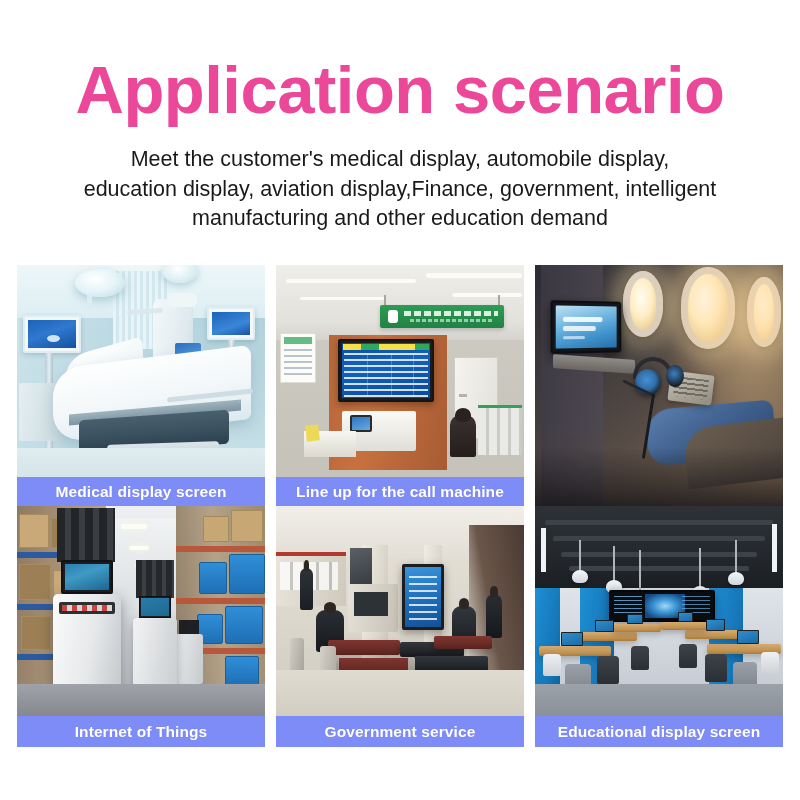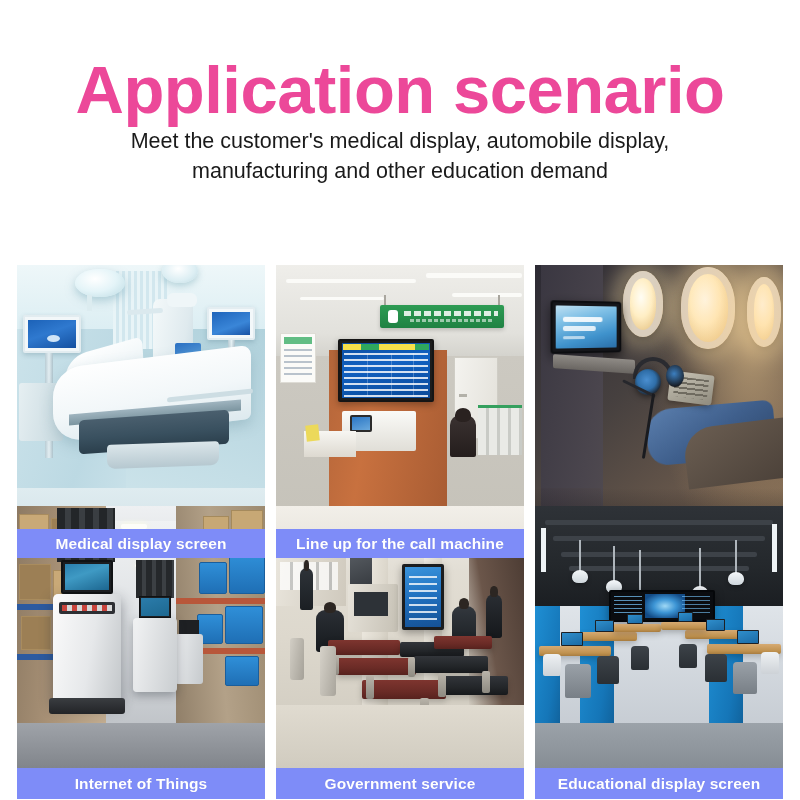--- a/index.html
+++ b/index.html
@@ -29,21 +29,21 @@
   .headline {
     font-size: 67px;
     font-weight: 700;
     color: #ec4899;
     letter-spacing: -0.5px;
     line-height: 1.05;
     font-family: "Liberation Sans", sans-serif;
   }
 
   .subhead {
-    margin-top: 2px;
+    margin-top: 20px;
     font-size: 21.5px;
     font-weight: 400;
     color: #1a1a1a;
     line-height: 1.36;
     padding: 0 14px;
   }
   .subhead .ln { display: block; white-space: nowrap; }
 
   
   .grid {
@@ -54,21 +54,21 @@
     display: grid;
     grid-template-columns: repeat(3, 248px);
     grid-template-rows: 229px 229px;
     column-gap: 11px;
     row-gap: 12px;
   }
 
   .tile {
     position: relative;
     width: 248px;
-    height: 293px;
+    height: 241px;
     overflow: hidden;
     background: #0f766e;
   }
 
   .scene {
     position: absolute;
     inset: 0;
     overflow: hidden;
   }
 
@@ -401,20 +401,21 @@
 </style>
 </head>
 <body>
 
 <div class="page">
 
   <div class="header">
     <div class="headline">Application scenario</div>
     <div class="subhead">
       <span class="ln">Meet the customer's medical display, automobile display,</span>
+      <span class="ln">education display, aviation display,Finance, government, intelligent</span>
       <span class="ln">manufacturing and other education demand</span>
     </div>
   </div>
 
   <div class="grid">
 
     <div class="tile">
       <div class="scene s1">
         <div class="sh wall-l"></div>
         <div class="sh wall-r"></div>

